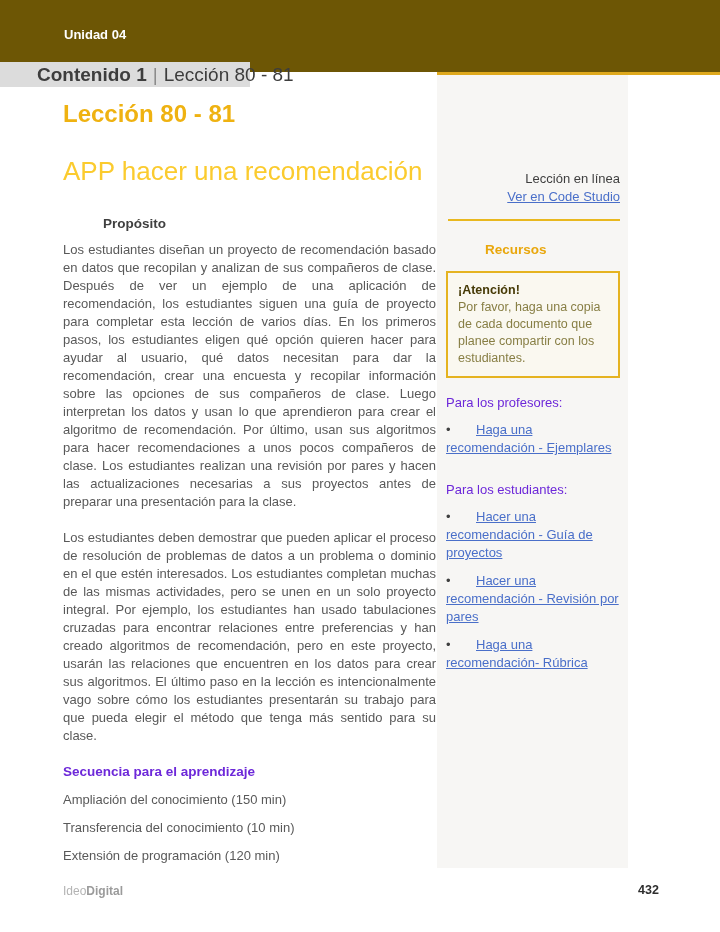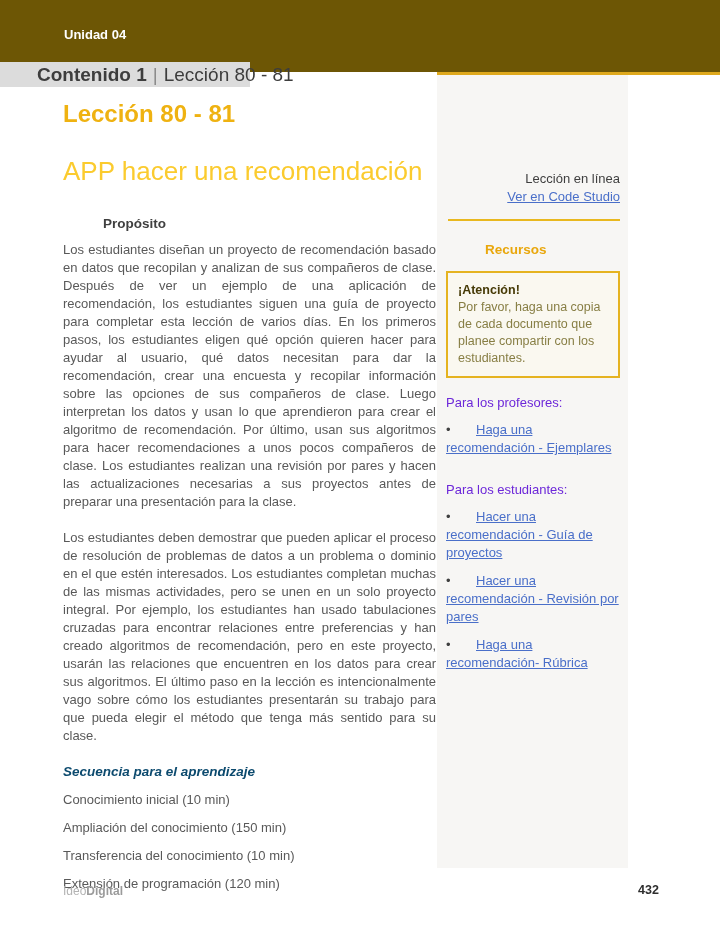--- a/index.html
+++ b/index.html
@@ -61,23 +61,22 @@
   }
   .body-para {
     margin-top:8px;
     font-size:13px; color:#595959;
     line-height:18px;
     text-align:justify;
   }
   .body-para + .body-para { margin-top:18px; }
   .sequence-heading {
     margin-top:18px;
-    font-size:13.5px; font-weight:bold; color:#0c4a6e;
+    font-size:13.5px; font-weight:bold; color:#6d28d9;
     line-height:18px;
-    font-style:italic;
   }
   .sequence-item {
     margin-top:10px;
     font-size:13px; color:#595959; line-height:18px;
   }
 
   
   .sidebar-panel {
     position:absolute; left:437px; top:75px; width:191px; height:793px;
     background:#f7f6f4;
@@ -156,21 +155,20 @@
 
 <div class="main-col">
   <h1 class="page-title">Lección 80 - 81</h1>
   <h2 class="page-subtitle">APP hacer una recomendación</h2>
 
   <div class="section-heading">Propósito</div>
   <p class="body-para">Los estudiantes diseñan un proyecto de recomendación basado en datos que recopilan y analizan de sus compañeros de clase. Después de ver un ejemplo de una aplicación de recomendación, los estudiantes siguen una guía de proyecto para completar esta lección de varios días. En los primeros pasos, los estudiantes eligen qué opción quieren hacer para ayudar al usuario, qué datos necesitan para dar la recomendación, crear una encuesta y recopilar información sobre las opciones de sus compañeros de clase. Luego interpretan los datos y usan lo que aprendieron para crear el algoritmo de recomendación. Por último, usan sus algoritmos para hacer recomendaciones a unos pocos compañeros de clase. Los estudiantes realizan una revisión por pares y hacen las actualizaciones necesarias a sus proyectos antes de preparar una presentación para la clase.</p>
   <p class="body-para">Los estudiantes deben demostrar que pueden aplicar el proceso de resolución de problemas de datos a un problema o dominio en el que estén interesados. Los estudiantes completan muchas de las mismas actividades, pero se unen en un solo proyecto integral. Por ejemplo, los estudiantes han usado tabulaciones cruzadas para encontrar relaciones entre preferencias y han creado algoritmos de recomendación, pero en este proyecto, usarán las relaciones que encuentren en los datos para crear sus algoritmos. El último paso en la lección es intencionalmente vago sobre cómo los estudiantes presentarán su trabajo para que pueda elegir el método que tenga más sentido para su clase.</p>
 
   <div class="sequence-heading">Secuencia para el aprendizaje</div>
-  <div class="sequence-item">Conocimiento inicial (10 min)</div>
   <div class="sequence-item">Ampliación del conocimiento (150 min)</div>
   <div class="sequence-item">Transferencia del conocimiento (10 min)</div>
   <div class="sequence-item">Extensión de programación (120 min)</div>
 </div>
 
 <div class="sidebar-panel">
   <div class="lesson-online">
     <div class="lesson-online-label">Lección en línea</div>
     <a class="code-studio-link">Ver en Code Studio</a>
   </div>

